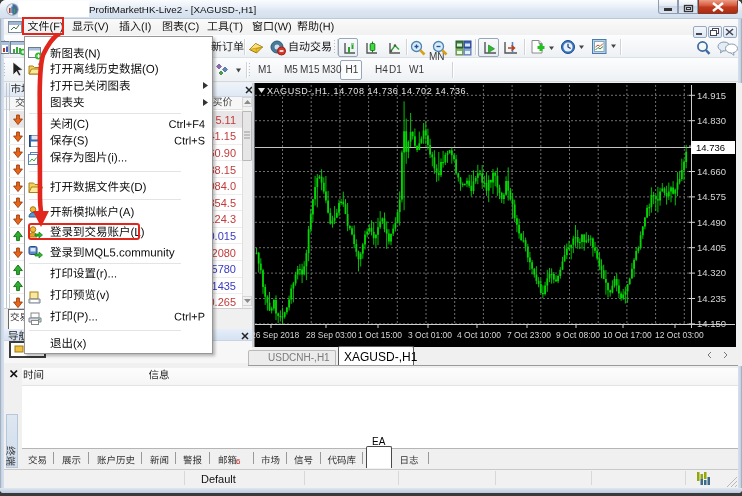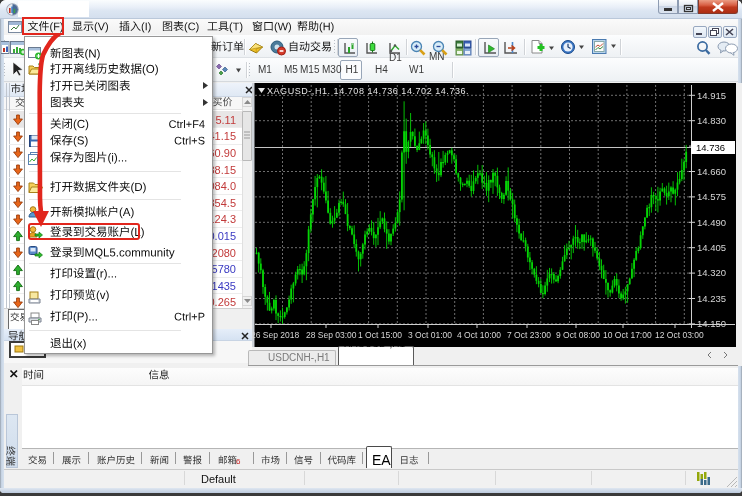--- a/index.html
+++ b/index.html
@@ -158,31 +158,32 @@
       <path id="g95F4" d="M91 615V-80H168V615ZM106 791C152 747 204 684 227 644L289 684C265 726 211 785 164 827ZM379 295H619V160H379ZM379 491H619V358H379ZM311 554V98H690V554ZM352 784V713H836V11C836 -2 832 -6 819 -7C806 -7 765 -8 723 -6C733 -25 743 -57 747 -75C808 -75 851 -75 878 -63C904 -50 913 -31 913 11V784Z"></path>
       <path id="g95FB" d="M90 615V-80H165V615ZM106 791C150 751 201 693 223 654L282 696C258 734 205 788 160 828ZM354 790V722H838V16C838 1 833 -3 818 -4C804 -4 756 -4 706 -3C716 -22 726 -54 730 -74C799 -74 847 -73 875 -60C902 -48 912 -26 912 16V790ZM610 546V463H378V546ZM210 155 218 91 610 119V6H679V124L782 132V192L679 185V546H751V606H237V546H310V161ZM610 407V322H378V407ZM610 266V180L378 165V266Z"></path>
       <path id="g9884" d="M670 495V295C670 192 647 57 410 -21C427 -35 447 -60 456 -75C710 18 741 168 741 294V495ZM725 88C788 38 869 -34 908 -79L960 -26C920 17 837 86 775 134ZM88 608C149 567 227 512 282 470H38V403H203V10C203 -3 199 -6 184 -7C170 -7 124 -7 72 -6C83 -27 93 -57 96 -78C165 -78 210 -77 238 -65C267 -53 275 -32 275 8V403H382C364 349 344 294 326 256L383 241C410 295 441 383 467 460L420 473L409 470H341L361 496C338 514 306 538 270 562C329 615 394 692 437 764L391 796L378 792H59V725H328C297 680 256 631 218 598L129 656ZM500 628V152H570V559H846V154H919V628H724L759 728H959V796H464V728H677C670 695 661 659 652 628Z"></path>
     </defs>
   </svg>
 <div id="win">
  <div class="abs" id="titlebar"></div>
  <div class="abs" style="left:0;top:19px;width:4px;height:469px;background:linear-gradient(90deg,#96a0ac,#c9d6e6 40%,#d6e1ee)"></div>
  <div class="abs" style="left:738px;top:19px;width:4px;height:469px;background:linear-gradient(90deg,#d6e1ee,#c9d6e6 60%,#96a0ac)"></div>
   <div class="abs" style="left:18px;top:1px;width:71px;height:16px;background:#fff"></div>
+ <div class="abs" id="title">ProfitMarketHK-Live2 - [XAGUSD-,H1]</div>
  <div class="abs" id="menubar"></div>
  <div class="abs" id="tb1"></div>
  <div class="abs" id="tb2"></div>
  <div class="press" style="left:340px;top:60px;width:22px;height:20px;background:#fbfcfd"></div>
     <div class="tf" style="left:258px;top:64px;position:absolute">M1</div>
     <div class="tf" style="left:284px;top:64px;position:absolute">M5</div>
     <div class="tf" style="left:300px;top:64px;position:absolute">M15</div>
     <div class="tf" style="left:322px;top:64px;position:absolute">M30</div>
     <div class="tf" style="left:345.5px;top:64px;position:absolute">H1</div>
     <div class="tf" style="left:375px;top:64px;position:absolute">H4</div>
-    <div class="tf" style="left:389px;top:52px;position:absolute">D1</div>
+    <div class="tf" style="left:389px;top:64px;position:absolute">D1</div>
     <div class="tf" style="left:409px;top:64px;position:absolute">W1</div>
     <div class="tf" style="left:429px;top:51px;position:absolute">MN</div>
     <div class="vsep" style="left:452px;top:62px;height:16px"></div>
  <div class="abs" id="mwatch">
    <div class="abs" id="mwtitle"></div>
    <div class="abs" id="mwhead"></div>
    <div class="abs" style="left:1.5px;top:0;width:1px;height:246px;background:#c0c6ce"></div>
       <div class="abs" style="left:4.5px;top:0;width:1px;height:246px;background:#c0c6ce"></div>
       <div class="abs" style="left:5px;top:27.5px;width:236px;height:16px;background:#e8e6e6"></div>
       <div class="price" style="left:172px;top:30.7px;color:#c23a3a">5.11</div>
@@ -757,21 +758,21 @@
 <text x="696" y="151" font-size="9.5" fill="#000" font-family="Liberation Sans, sans-serif">14.736</text>
 <g font-family="Liberation Sans, sans-serif" font-size="9" fill="#e6e6e6">
         <text x="267" y="93.5" letter-spacing="0.55">XAGUSD-,H1. 14.708 14.736 14.702 14.736.</text>
       </g>
 <path d="M258 88 l7 0 -3.5 5 z" fill="#e6e6e6"></path>
 </svg>
  <div class="abs" id="ctabs"></div>
  <div class="abs" style="left:248px;top:350px;width:88px;height:16px;background:#ececec;border:1px solid #b9b9b9;border-bottom:none;border-radius:2px 2px 0 0"></div>
     <div class="abs" style="left:338px;top:346px;width:76px;height:20px;background:#fff;border:1px solid #5a5a5a;border-bottom:none;border-radius:2px 2px 0 0"></div>
     <div class="abs" style="left:268px;top:352px;font-size:10px;color:#7a7a7a">USDCNH-,H1</div>
-    <div class="abs" style="left:344px;top:338px;font-size:10px;color:#000">XAGUSD-,H1</div>
+    <div class="abs" style="left:344px;top:350px;font-size:12px;color:#000">XAGUSD-,H1</div>
     <div class="abs" style="left:248px;top:365px;width:490px;height:1px;background:#9a9a9a"></div>
     <svg class="abs" style="left:707px;top:351px" width="24" height="8">
       <path d="M4 1 L1 4 L4 7" fill="none" stroke="#777"></path>
       <path d="M17 1 L20 4 L17 7" fill="none" stroke="#777"></path>
     </svg>
  <div class="abs" id="terminal">
    <div class="abs" id="thead"></div>
    <div class="abs" id="tlist"></div>
    <div class="abs" id="ttabs"></div>
  </div>
@@ -1057,21 +1058,21 @@
       <path d="M7 9 l2 2 -2 2 -2 -2 z" fill="#4aa04a" stroke="#1a6a1a" stroke-width="0.6"></path>
       <path d="M22 6.5 l5 0 -2.5 4 z" fill="#444"></path>
     </svg>
     <div class="vsep" style="left:246px;top:62px;height:16px"></div>
     <div class="grip" style="left:248px;top:62px;height:16px"></div>
  <svg class="abs" style="left:9px;top:369px" width="10" height="10">
       <path d="M1.5 1.5 L8 8 M8 1.5 L1.5 8" stroke="#111" stroke-width="1.7"></path>
     </svg>
     <div class="abs" style="left:6px;top:414px;width:12px;height:54px;background:linear-gradient(180deg,#dde7f2,#cfdcec);border:1px solid #b9c6d8"></div>
     <div class="abs" style="left:366px;top:446px;width:26px;height:22px;background:#fff;border:1px solid #4a4a4a;border-bottom:none;border-radius:2px 2px 0 0;z-index:9"></div>
-    <div class="abs" style="left:372px;top:452px;font-size:14px;color:#000;z-index:10">EA</div>
+    <div class="abs" style="left:372px;top:436px;font-size:10px;color:#000;z-index:10">EA</div>
     <div class="abs" style="left:236px;top:457px;font-size:8px;color:#cc2222;z-index:10">6</div>
     <div class="abs" style="left:201px;top:473px;font-size:11px;color:#111">Default</div>
     <div class="abs" style="left:184px;top:471px;width:1px;height:14px;background:#d8d8d8"></div>
     <div class="abs" style="left:304px;top:471px;width:1px;height:14px;background:#d8d8d8"></div>
     <div class="abs" style="left:398px;top:471px;width:1px;height:14px;background:#d8d8d8"></div>
     <div class="abs" style="left:495px;top:471px;width:1px;height:14px;background:#d8d8d8"></div>
     <div class="abs" style="left:591px;top:471px;width:1px;height:14px;background:#d8d8d8"></div>
     <div class="abs" style="left:685px;top:471px;width:1px;height:14px;background:#d8d8d8"></div>
     <svg class="abs" style="left:697px;top:472px" width="13" height="13">
       <rect x="0" y="0" width="2.5" height="9" fill="#93a70a"></rect>

